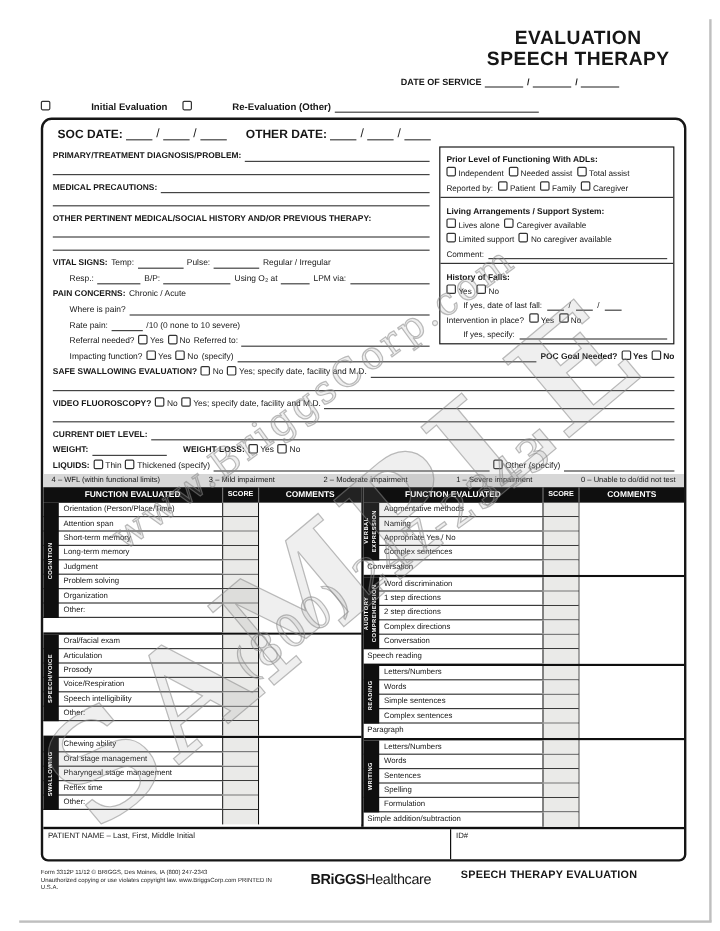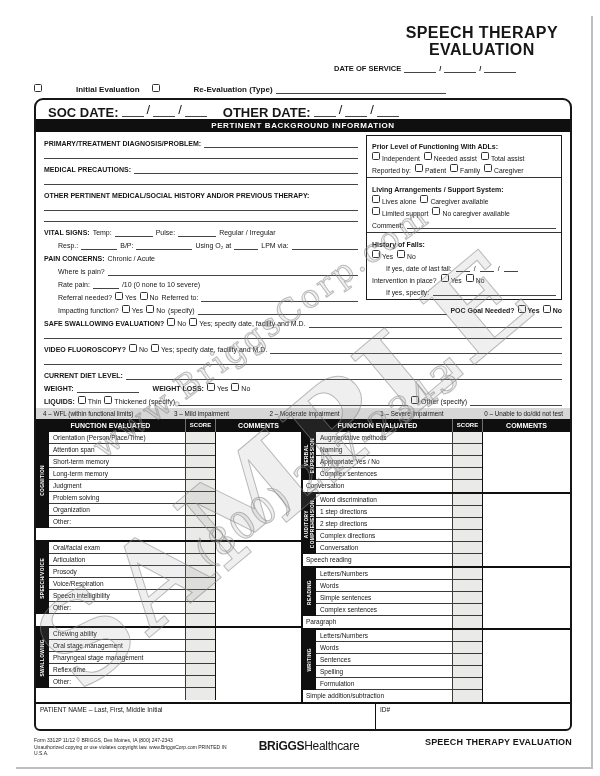--- a/index.html
+++ b/index.html
@@ -19,21 +19,21 @@
   .opt .cb{margin-bottom:2px;}
   
   .hdr{display:flex;flex-direction:column;align-items:flex-end;}
   .hdr-title{font-size:16px;font-weight:bold;letter-spacing:.4px;line-height:17px;text-align:center;margin-right:14px;}
   .hdr-row{width:238px;margin-top:2px;}
   .hdr-row .lbl{font-weight:bold;font-size:7.5px;}
   .evalrow{margin-top:7px;height:14px;}
   .evalrow .lbl{font-weight:bold;font-size:8px;padding-left:32px;}
   
   .mainbox{margin-top:4px;border:2px solid #161616;border-radius:9px 9px 6px 6px;overflow:hidden;background:#fff;}
-  .socrow{height:17px;padding:0 12px 2px 12px;font-size:13px;}
+  .socrow{height:17px;padding:0 12px 2px 12px;font-size:10px;}
   .socrow .lbl{font-weight:bold;}
   .blackbar{background:#0f0f0f;color:#fff;text-align:center;font-weight:bold;font-size:8px;height:13px;line-height:13px;letter-spacing:.6px;}
   .bgwrap{padding:3px 8px 2px 8px;}
   .bgcols{display:flex;gap:8px;}
   .bgleft{flex:1;min-width:0;}
   .rbox{width:196px;border:1.5px solid #1a1a1a;padding:2px 5px 3px 5px;box-sizing:border-box;align-self:flex-start;}
   .rbox .fr{height:12px;font-size:6.8px;gap:4px;}
   .rbox .ttl{font-weight:bold;font-size:7px;}
   .rdiv{border-top:1px solid #333;margin:3px -5px;}
   
@@ -57,61 +57,61 @@
   .vstrip{position:absolute;left:0;top:0;bottom:12px;width:13px;background:#0f0f0f;color:#fff;display:flex;align-items:center;justify-content:center;overflow:hidden;}
   .vstrip span{writing-mode:vertical-rl;transform:rotate(180deg);font-size:4.8px;font-weight:bold;line-height:6px;letter-spacing:.4px;white-space:pre-line;text-align:center;}
   .patientbar{display:flex;border-top:2px solid #0f0f0f;height:25px;font-size:6.5px;}
   .pn{flex:1;padding:2px 4px;}
   .pid{width:195px;border-left:1px solid #0f0f0f;padding:2px 4px;box-sizing:border-box;}
   
   .footer{display:flex;margin-top:6px;align-items:flex-start;}
   .f-left{font-size:5px;line-height:6.5px;color:#222;width:200px;}
   .f-brand{font-size:12px;letter-spacing:-.3px;width:150px;text-align:center;margin-top:2px;}
   .f-brand .b1{font-weight:bold;}
-  .f-right{flex:1;text-align:right;}
+  .f-right{flex:1;text-align:left;}
   .f-title{font-size:9px;font-weight:bold;letter-spacing:.2px;}
   
   .wm{position:absolute;inset:0;pointer-events:none;z-index:9;overflow:hidden;}
   .wm span{position:absolute;font-family:"DejaVu Serif",serif;color:rgba(150,150,150,.15);-webkit-text-stroke:1px rgba(135,135,135,.55);transform-origin:0 100%;white-space:nowrap;}
   .wm-url{left:108px;top:428px;font-size:32px;transform:rotate(-36deg);letter-spacing:3px;}
   .wm-sample{left:98px;top:578px;font-size:118px;font-weight:bold;transform:rotate(-40deg);letter-spacing:6px;}
   .wm-phone{left:212px;top:532px;font-size:37px;transform:rotate(-36deg);letter-spacing:2px;}
 </style>
 </head>
 <body>
 
 <div class="edge-r"></div>
 <div class="edge-b"></div>
 
 <div class="content">
 
   <div class="hdr">
     <div class="hdr-title">
+      <div>EVALUATION</div>
       <div>SPEECH THERAPY</div>
-      <div>EVALUATION</div>
     </div>
     <div class="fr hdr-row">
       <span class="lbl">DATE OF SERVICE</span>
       <span class="ln" style="width:32px"></span>
         <span class="lbl">/</span>
       <span class="ln" style="width:32px"></span>
         <span class="lbl">/</span>
       <span class="ln" style="width:32px"></span>
     </div>
   </div>
 
   <div class="fr evalrow">
     <span class="opt">
         <span class="cb"></span>
         <span class="lbl">Initial Evaluation</span>
       </span>
     <span style="width:6px"></span>
     <span class="opt">
         <span class="cb"></span>
-        <span class="lbl">Re-Evaluation (Type)</span>
+        <span class="lbl">Re-Evaluation (Other)</span>
       </span>
     <span class="lnf" style="max-width:170px"></span>
   </div>
 
   <div class="mainbox">
 
     <div class="fr socrow">
       <span class="lbl">SOC DATE:</span>
       <span class="ln" style="width:22px"></span>
         <span>/</span>
@@ -120,21 +120,20 @@
       <span class="ln" style="width:22px"></span>
       <span style="width:10px"></span>
       <span class="lbl">OTHER DATE:</span>
       <span class="ln" style="width:22px"></span>
         <span>/</span>
       <span class="ln" style="width:22px"></span>
         <span>/</span>
       <span class="ln" style="width:22px"></span>
     </div>
 
-    <div class="blackbar">PERTINENT BACKGROUND INFORMATION</div>
 
     <div class="bgwrap">
       <div class="bgcols">
 
         <div class="bgleft">
           <div class="fr">
               <span class="lbl" style="font-weight:bold">PRIMARY/TREATMENT DIAGNOSIS/PROBLEM:</span>
               <span class="lnf"></span>
             </div>
           <div class="lnfull"></div>

